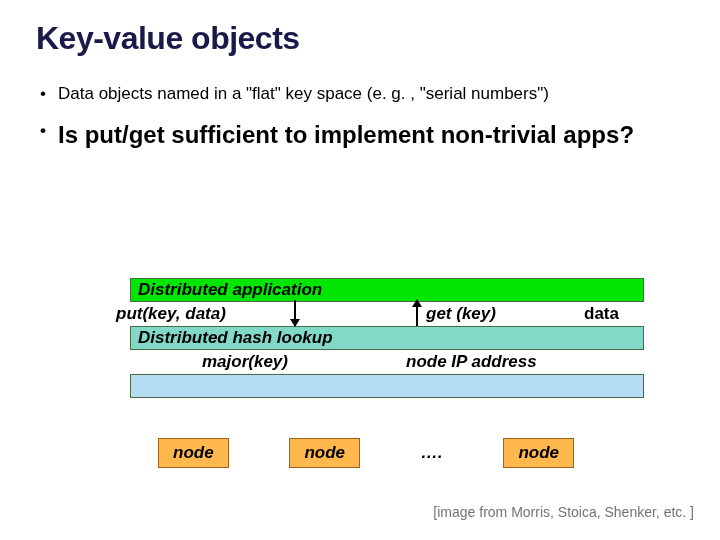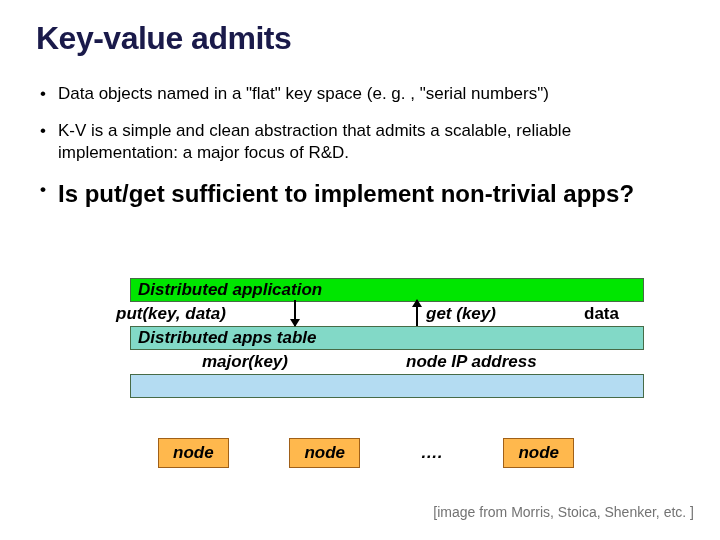--- a/index.html
+++ b/index.html
@@ -41,43 +41,42 @@
   .nodes { position: absolute; left: 50px; top: 160px; width: 416px; display: flex; justify-content: space-between; align-items: center; }
   .node { background: #ffb84d; border: 1px solid #a06018; padding: 4px 14px; font-style: italic; font-weight: bold; font-size: 17px; text-align: center; }
   .dots { font-style: italic; font-weight: bold; font-size: 17px; }
 
   .credit { position: absolute; right: 26px; bottom: 20px; font-size: 14px; color: #737373; }
 </style>
 </head>
 <body>
 
 <div class="slide">
-  <h1 class="title">Key-value admits</h1>
+  <h1 class="title">Key-value objects</h1>
 
   <ul class="bullets">
     <li>Data objects named in a "flat" key space (e. g. , "serial numbers")</li>
-    <li>K-V is a simple and clean abstraction that admits a scalable, reliable implementation: a major focus of R&amp;D.</li>
     <li class="bold">Is put/get sufficient to implement non-trivial apps?</li>
   </ul>
 
   <div class="diagram">
     <div class="row r1">
       <div class="bar bar-green"></div>
       <span class="txt">Distributed application</span>
     </div>
     <div class="row r2">
       <span class="lbl-put">put(key, data)</span>
       <span class="lbl-get">get (key)</span>
       <span class="lbl-data">data</span>
     </div>
     <div class="arrow arrow1"></div>
     <div class="arrow arrow2"></div>
     <div class="row r3">
       <div class="bar bar-teal"></div>
-      <span class="txt">Distributed apps table</span>
+      <span class="txt">Distributed hash lookup</span>
     </div>
     <div class="row r4">
       <span class="lbl-lookup">major(key)</span>
       <span class="lbl-ip">node IP address</span>
     </div>
     <div class="row r5">
       <div class="bar bar-lblue"></div>
     </div>
 
     <div class="nodes">

